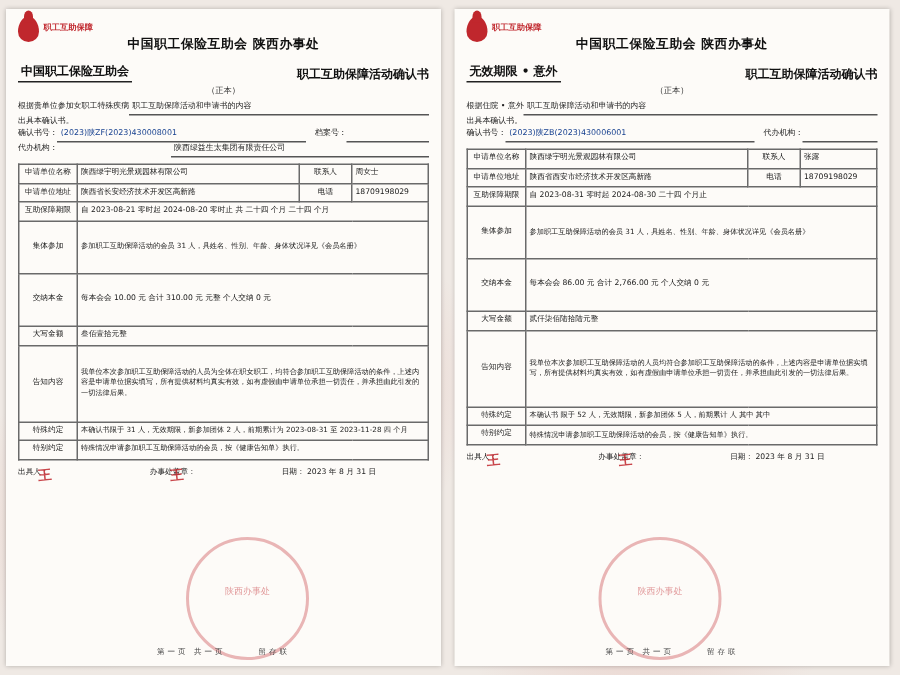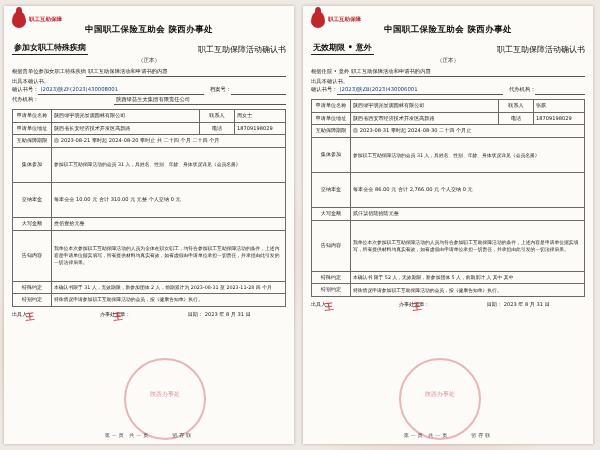--- a/index.html
+++ b/index.html
@@ -33,21 +33,21 @@
   .logo .drop:after{
     content:"";position:absolute;left:4px;top:-4px;width:6px;height:8px;
     background:#c0272d;border-radius:50% 50% 0 0;transform:rotate(0deg);
   }
   .logo .lt{font-size:5.5px;color:#c0272d;line-height:1.25;font-weight:bold;}
 
   .hdr{text-align:center;padding-top:18px;}
   .hdr .org{font-size:8.5px;font-weight:bold;letter-spacing:.4px;color:#111;}
   .row2{display:flex;align-items:flex-end;justify-content:space-between;margin:6px 8px 0 8px;}
   .row2 .subj{font-size:8px;font-weight:bold;border-bottom:1px solid #222;padding:0 2px 1px 2px;color:#111;}
-  .row2 .doc{font-size:8px;font-weight:normal;color:#111;}
+  .row2 .doc{font-size:8px;font-weight:bold;color:#111;}
   .copy{text-align:center;font-size:5.5px;color:#333;margin-top:2px;}
 
   .meta{margin:3px 8px 0 8px;font-size:5.3px;color:#222;line-height:1.65;}
   .meta .l{display:flex;}
   .meta .l .k{white-space:nowrap;}
   .meta .ul{border-bottom:1px solid #555;flex:1;padding-left:2px;}
   .meta .two{display:flex;gap:6px;}
   .meta .two>div{flex:1;display:flex;}
 
   table.doc{
@@ -104,21 +104,21 @@
   <div class="logo">
     <div class="drop"></div>
     <div class="lt">职工互助保障</div>
   </div>
 
   <div class="hdr">
     <div class="org">中国职工保险互助会 陕西办事处</div>
   </div>
 
   <div class="row2">
-    <div class="subj">参加女职工特殊疾病</div>
+    <div class="subj">中国职工保险互助会</div>
     <div class="doc">职工互助保障活动确认书</div>
   </div>
   <div class="copy">（正本）</div>
 
   <div class="meta">
     <div class="l">
         <span class="k">根据贵单位参加女职工特殊疾病</span>
         <span class="ul">职工互助保障活动和申请书的内容</span>
       </div>
     <div class="l">

